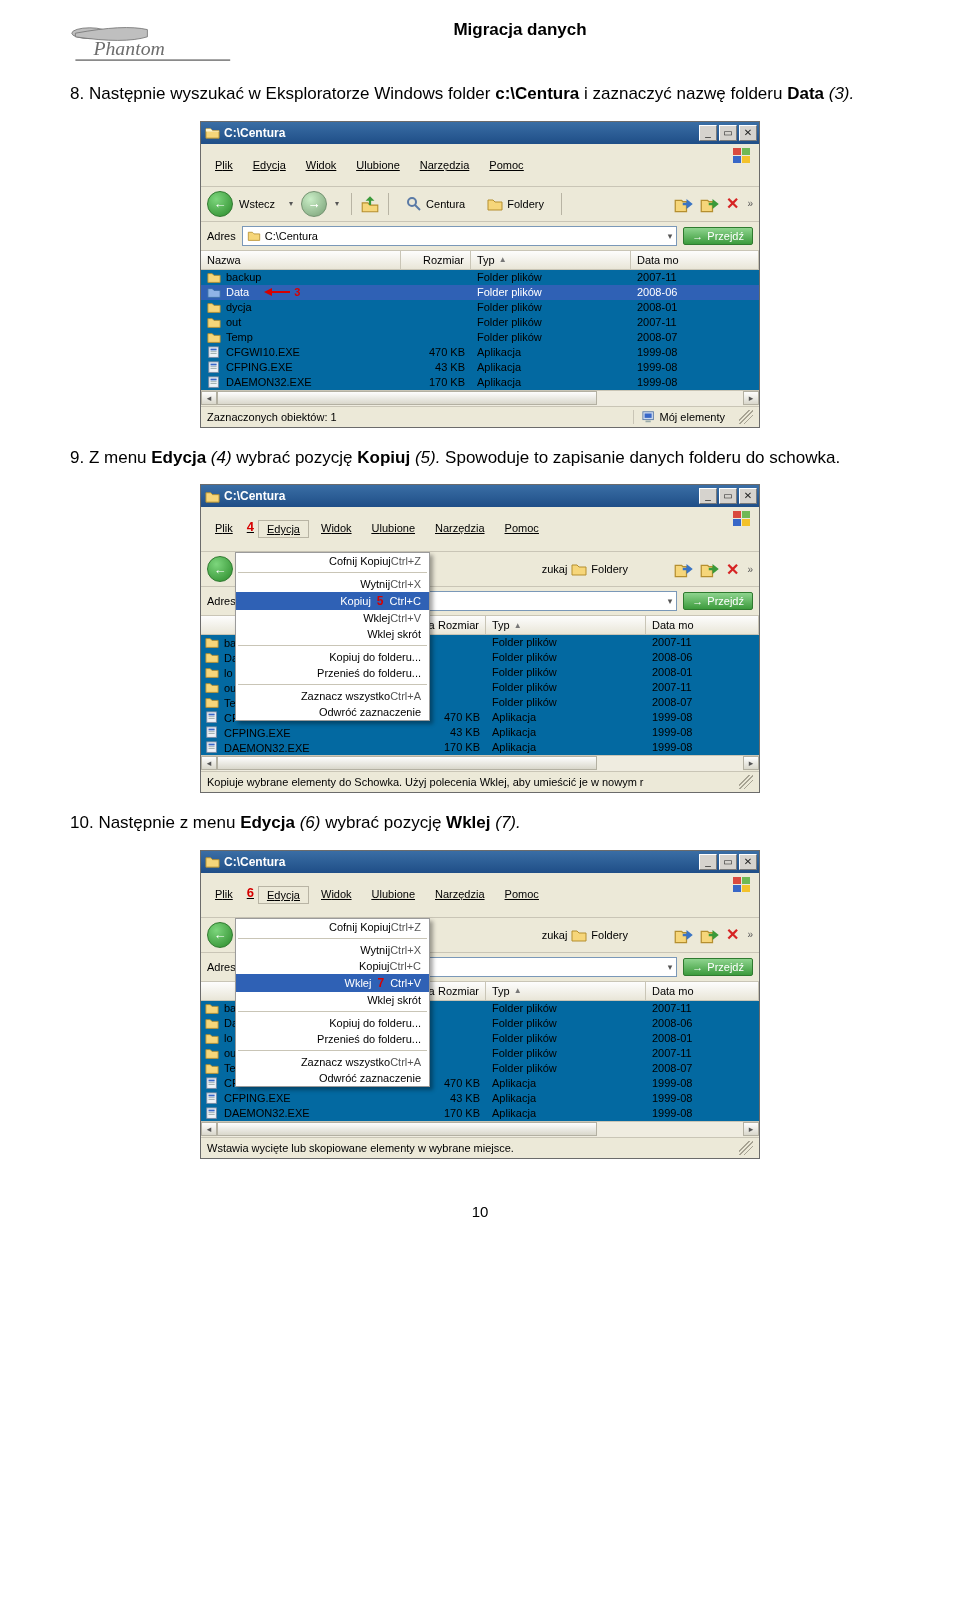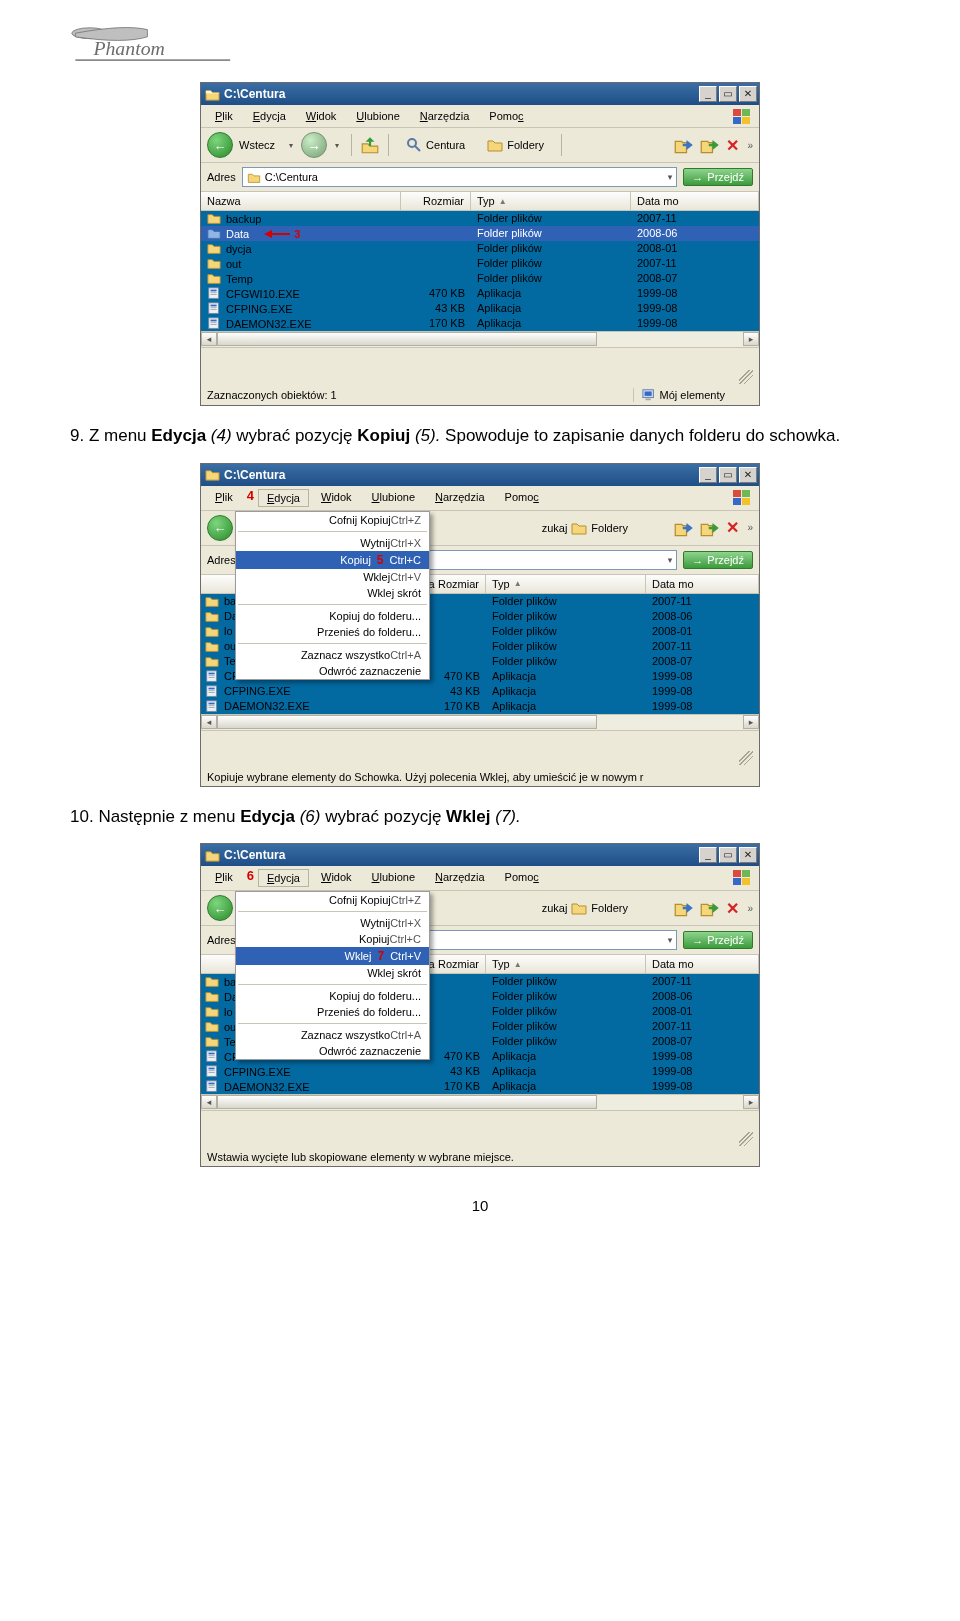--- a/index.html
+++ b/index.html
@@ -63,24 +63,25 @@
   .winbtns { display:flex; gap:2px; }
   .winbtn {
     width:18px; height:16px;
     background:#d6d3ce; border:1px solid #fff;
     border-right-color:#7a7a7a; border-bottom-color:#7a7a7a;
     display:flex; align-items:center; justify-content:center;
     font-size:10px; line-height:1; color:#222;
   }
   .menubar {
     display:flex; gap:4px;
-    padding: 3px 6px;
+    padding: 13px 6px;
     background:#ece9d8;
     border-bottom:1px solid #c9c5b6;
     position:relative;
+    text-decoration:underline;
   }
   .menuitem { padding: 2px 8px; }
   .menuitem u { text-decoration: underline; }
   .winlogo { position:absolute; right:6px; top:2px; width:22px; height:20px; }
   .marker {
     color:#d60000; font-weight:bold; font-size:13px;
     position:relative; top:-1px; margin-left:2px;
   }
   .toolbar {
     display:flex; align-items:center; gap:4px;
@@ -164,21 +165,21 @@
   }
   .hscroll .btn { width:16px; height:14px; display:flex; align-items:center; justify-content:center; font-size:9px; color:#555;}
   .hscroll .track { flex:1; background:#efece0; position:relative; }
   .hscroll .thumb { position:absolute; top:0; height:14px; }
 
   .statusbar {
     display:flex; align-items:center;
     background:#ece9d8; border-top:1px solid #c9c5b6;
     padding:3px 6px; gap:8px;
   }
-  .statusbar .cell { display:flex; align-items:center; gap:4px;margin-top:37px; }
+  .statusbar .cell { display:flex; align-items:center; gap:4px; }
   .statusbar .cell.right { margin-left:auto; border-left:1px solid #c9c5b6; padding-left:8px; }
   .grip { width:14px; height:14px; margin-left:6px;
     background:
       linear-gradient(-45deg, transparent 6px, #a7a393 6px 7px, transparent 7px 9px, #a7a393 9px 10px, transparent 10px 12px, #a7a393 12px 13px, transparent 13px);
   }
 
   
   .menuwrap { position:relative; }
   .win-body { position:relative; }
   .dropdown {
@@ -204,42 +205,47 @@
   .shot2 .listhdr, .shot3 .listhdr {
     grid-template-columns: 200px 70px 160px 1fr;
   }
   .shot2 .row, .shot3 .row {
     grid-template-columns: 215px 70px 160px 1fr;
   }
   .rows.withmenu .row > .name > .ficon { margin-left:-2px; }
 
   .statuswide { flex:1; }
 
-  .page-num { text-align:center; font-size:15px; margin-top:30px; }
+  .page-num { text-align:center; font-size:15px; margin-top:44px; }
 
   .smallicon svg, .ticon svg { width:100%; height:100%; display:block; }
 </style>
 </head>
 <body>
 
 <div class="page">
 
   <div class="top-row">
     <div class="brand">
       <svg viewBox="0 0 200 44">
         <g stroke="#7a7a7a" fill="#bfbfbf">
           <ellipse cx="22" cy="10" rx="20" ry="6"></ellipse>
           <path d="M6 10 Q60 0 86 6 L86 14 Q60 22 6 14 Z"></path>
         </g>
         <text x="26" y="34" font-family="Georgia,serif" font-style="italic" font-size="22" fill="#6d6d6d">Phantom</text>
         <line x1="6" y1="40" x2="178" y2="40" stroke="#8a8a8a" stroke-width="2"></line>
       </svg>
     </div>
+    <div class="doc-title">Migracja danych</div>
   </div>
 
+  <p class="step">
+    <span>8.</span>
+    <span>Następnie wyszukać w Eksploratorze Windows folder </span><span class="bold">c:\Centura</span><span> i zaznaczyć nazwę folderu </span><span class="bold">Data</span><span class="italic"> (3).</span>
+  </p>
 
   <div class="win">
     <div class="titlebar">
       <span class="ticon">
         <svg viewBox="0 0 16 16">
             <path fill="#f6d67a" stroke="#b58f2f" d="M1 4h5l2 2h7v8H1z"></path>
             <path fill="#fff6cf" d="M1 4h5l2 2h7v1H1z"></path>
           </svg>
       </span>
       <span class="ttext">C:\Centura</span>

